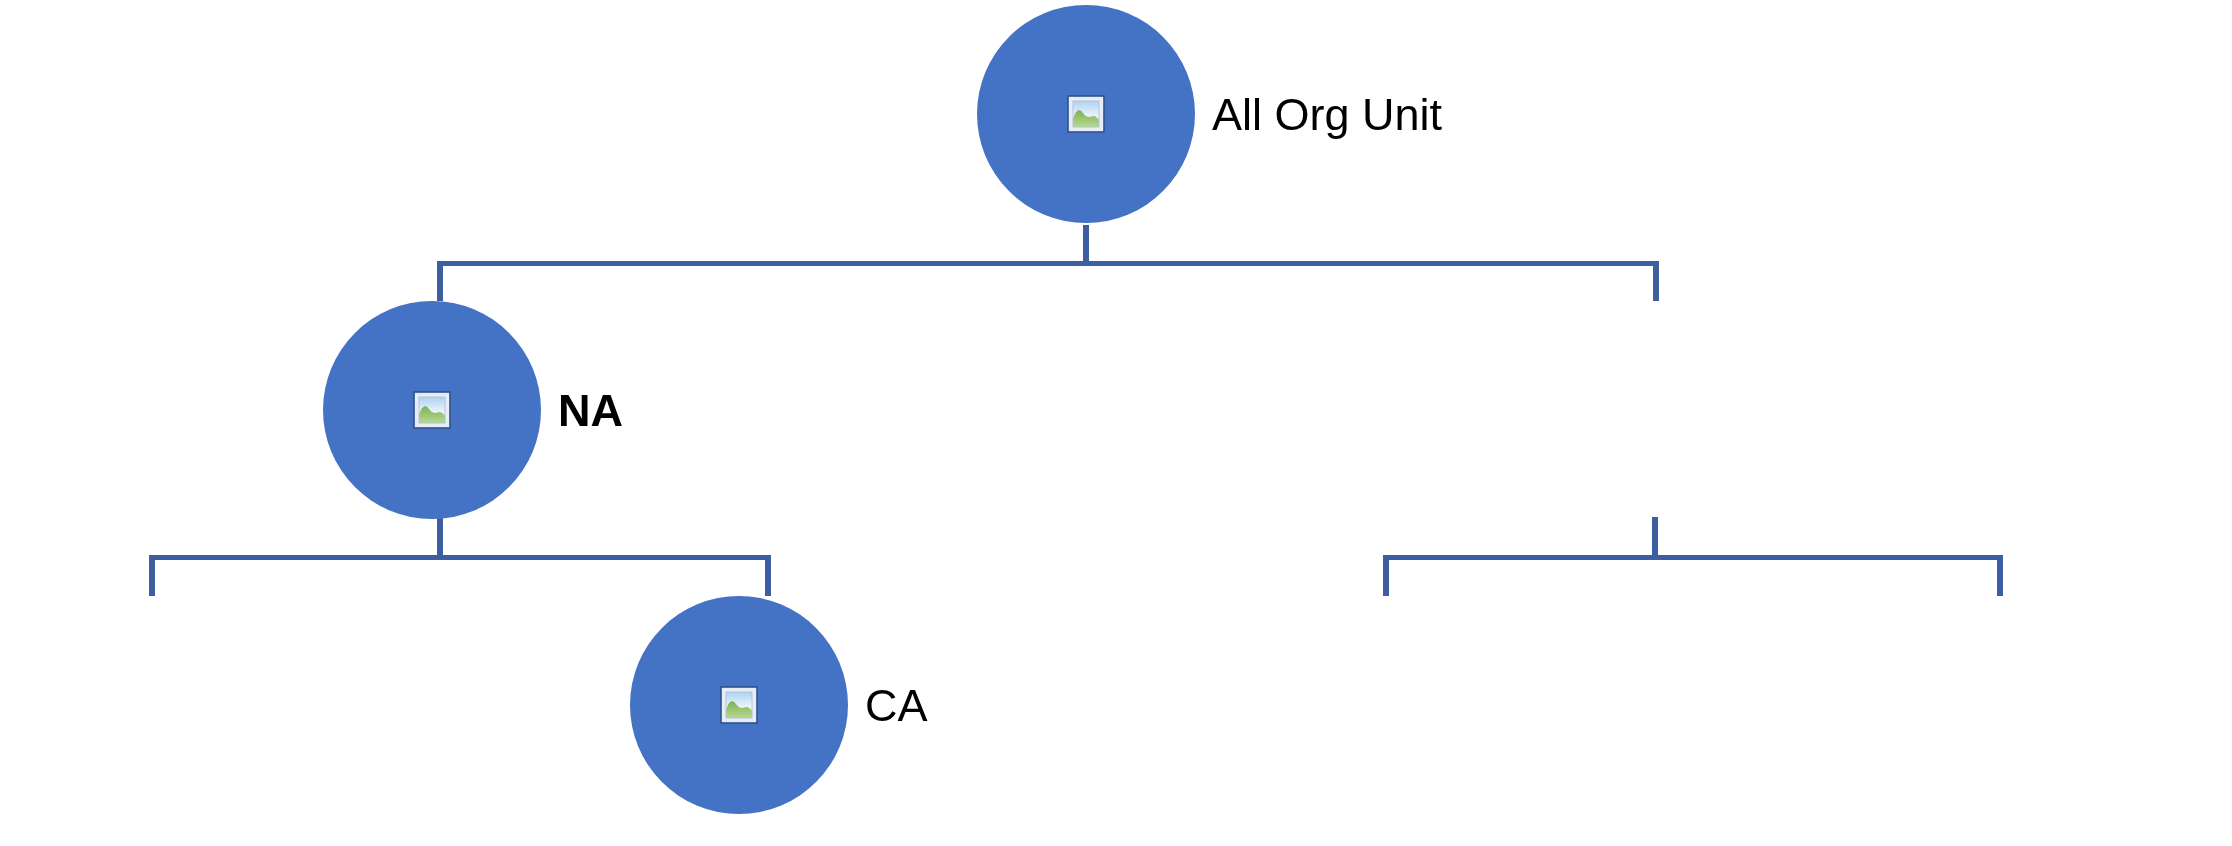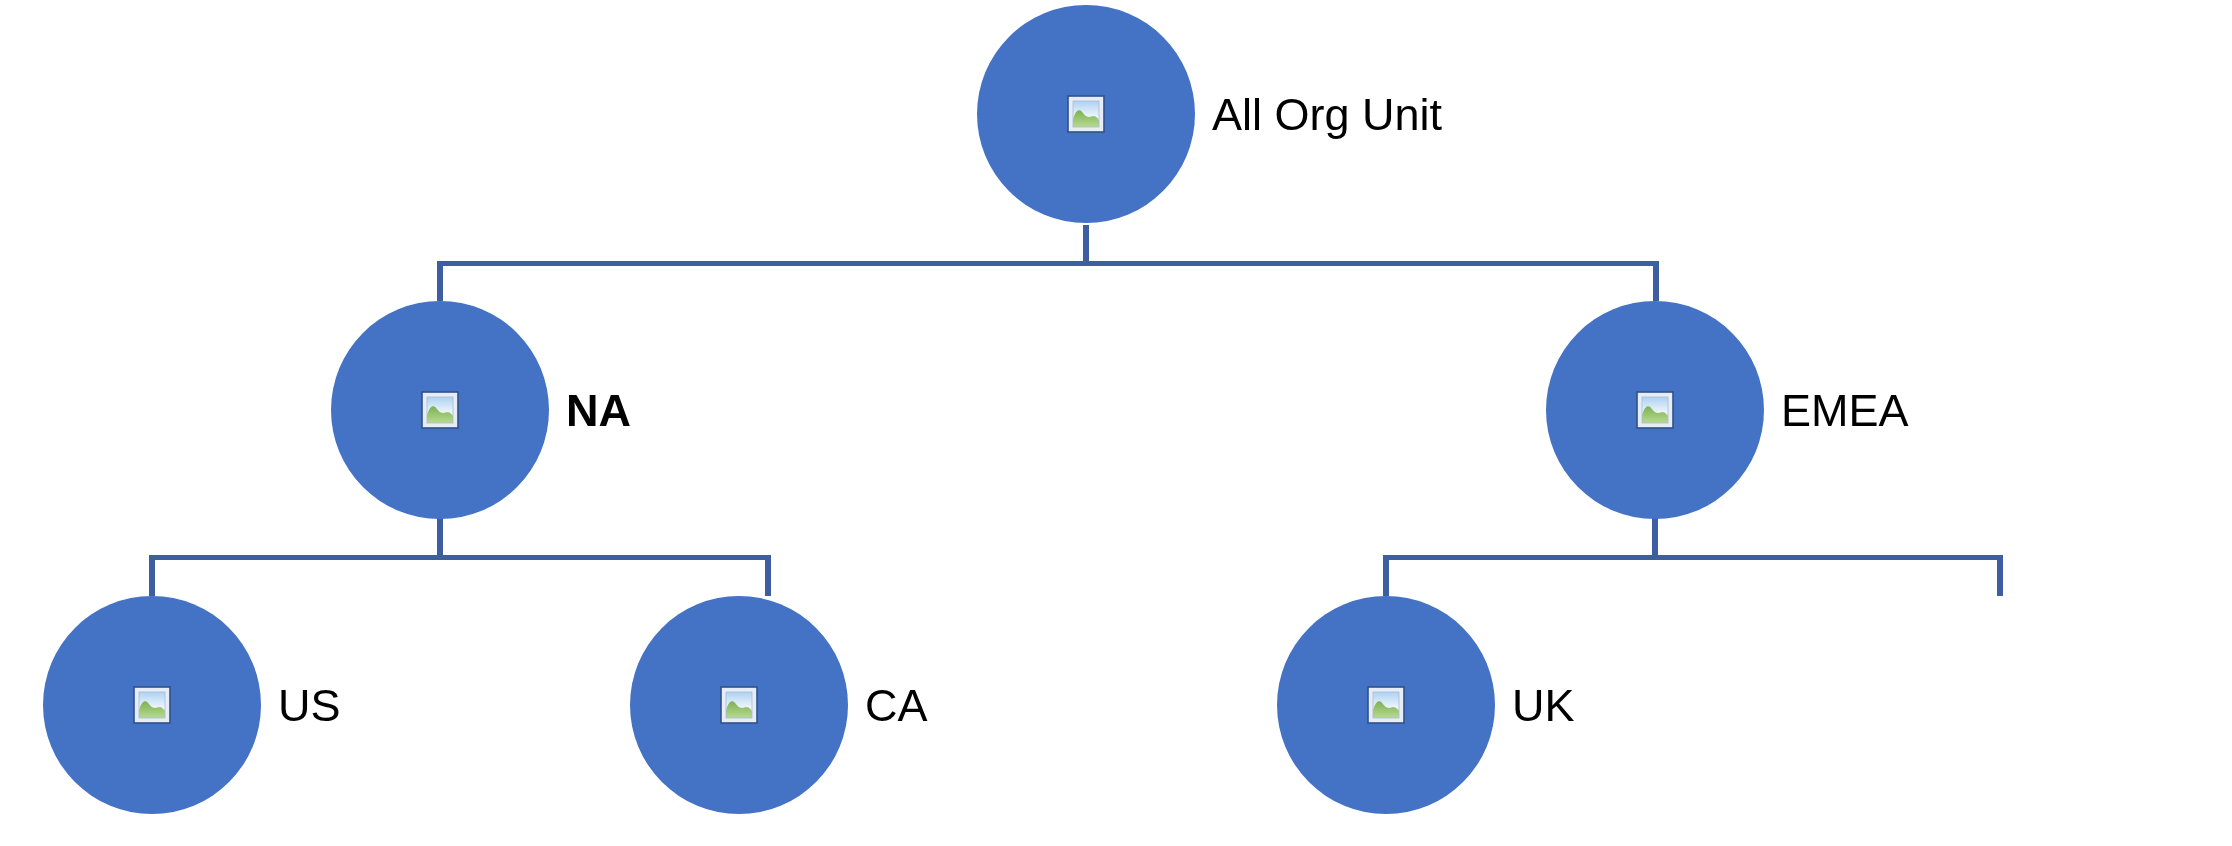--- a/index.html
+++ b/index.html
@@ -29,21 +29,21 @@
     top: 50%;
     transform: translateY(-50%);
     font-size: 45px;
     line-height: 1;
     color: #000000;
     white-space: nowrap;
   }
 
   
   .pos-root { left: 977px;  top: 5px;   }
-  .pos-na   { left: 331px;  top: 301px; font-weight: bold; }
+  .pos-na   { left: 323px;  top: 301px; font-weight: bold; }
   .pos-emea { left: 1546px; top: 301px; }
   .pos-us   { left: 43px;   top: 596px; }
   .pos-ca   { left: 630px;  top: 596px; }
   .pos-uk   { left: 1277px; top: 596px; }
   .pos-gr   { left: 1891px; top: 596px; }
 
   
   .conn { position: absolute; background: #3D5EA0; }
 
   .v-root-down  { left: 1083px; top: 225px; width: 6px;    height: 38px; }
@@ -117,66 +117,30 @@
         <rect x="1" y="1" width="36" height="36" fill="#e7edf6" stroke="#30508c" stroke-width="1.6"></rect>
         <rect x="6" y="6" width="26" height="26" fill="url(#sky)"></rect>
         <path d="M19,24.5 Q25,17.5 32,24 L32,32 L19,32 Z" fill="#cfe3c6"></path>
         <path d="M6,24 C9,14.5 12.5,13.5 15.5,17.5 C18.5,21.5 21.5,23 25,21.6 C28,20.4 30,22 32,25.5 L32,32 L6,32 Z" fill="url(#grass)"></path>
         <rect x="6" y="6" width="26" height="26" fill="none" stroke="#a8bbd4" stroke-width="0.8"></rect>
       </svg>
     </div>
     <span class="label">NA</span>
   </div>
 
-  <div class="node pos-emea">
-    <div class="circle">
-      <svg class="pic-icon" width="38" height="38" viewBox="0 0 38 38">
-        <rect x="1" y="1" width="36" height="36" fill="#e7edf6" stroke="#30508c" stroke-width="1.6"></rect>
-        <rect x="6" y="6" width="26" height="26" fill="url(#sky)"></rect>
-        <path d="M19,24.5 Q25,17.5 32,24 L32,32 L19,32 Z" fill="#cfe3c6"></path>
-        <path d="M6,24 C9,14.5 12.5,13.5 15.5,17.5 C18.5,21.5 21.5,23 25,21.6 C28,20.4 30,22 32,25.5 L32,32 L6,32 Z" fill="url(#grass)"></path>
-        <rect x="6" y="6" width="26" height="26" fill="none" stroke="#a8bbd4" stroke-width="0.8"></rect>
-      </svg>
-    </div>
-    <span class="label">EMEA</span>
-  </div>
 
-  <div class="node pos-us">
-    <div class="circle">
-      <svg class="pic-icon" width="38" height="38" viewBox="0 0 38 38">
-        <rect x="1" y="1" width="36" height="36" fill="#e7edf6" stroke="#30508c" stroke-width="1.6"></rect>
-        <rect x="6" y="6" width="26" height="26" fill="url(#sky)"></rect>
-        <path d="M19,24.5 Q25,17.5 32,24 L32,32 L19,32 Z" fill="#cfe3c6"></path>
-        <path d="M6,24 C9,14.5 12.5,13.5 15.5,17.5 C18.5,21.5 21.5,23 25,21.6 C28,20.4 30,22 32,25.5 L32,32 L6,32 Z" fill="url(#grass)"></path>
-        <rect x="6" y="6" width="26" height="26" fill="none" stroke="#a8bbd4" stroke-width="0.8"></rect>
-      </svg>
-    </div>
-    <span class="label">US</span>
-  </div>
 
   <div class="node pos-ca">
     <div class="circle">
       <svg class="pic-icon" width="38" height="38" viewBox="0 0 38 38">
         <rect x="1" y="1" width="36" height="36" fill="#e7edf6" stroke="#30508c" stroke-width="1.6"></rect>
         <rect x="6" y="6" width="26" height="26" fill="url(#sky)"></rect>
         <path d="M19,24.5 Q25,17.5 32,24 L32,32 L19,32 Z" fill="#cfe3c6"></path>
         <path d="M6,24 C9,14.5 12.5,13.5 15.5,17.5 C18.5,21.5 21.5,23 25,21.6 C28,20.4 30,22 32,25.5 L32,32 L6,32 Z" fill="url(#grass)"></path>
         <rect x="6" y="6" width="26" height="26" fill="none" stroke="#a8bbd4" stroke-width="0.8"></rect>
       </svg>
     </div>
     <span class="label">CA</span>
   </div>
 
-  <div class="node pos-uk">
-    <div class="circle">
-      <svg class="pic-icon" width="38" height="38" viewBox="0 0 38 38">
-        <rect x="1" y="1" width="36" height="36" fill="#e7edf6" stroke="#30508c" stroke-width="1.6"></rect>
-        <rect x="6" y="6" width="26" height="26" fill="url(#sky)"></rect>
-        <path d="M19,24.5 Q25,17.5 32,24 L32,32 L19,32 Z" fill="#cfe3c6"></path>
-        <path d="M6,24 C9,14.5 12.5,13.5 15.5,17.5 C18.5,21.5 21.5,23 25,21.6 C28,20.4 30,22 32,25.5 L32,32 L6,32 Z" fill="url(#grass)"></path>
-        <rect x="6" y="6" width="26" height="26" fill="none" stroke="#a8bbd4" stroke-width="0.8"></rect>
-      </svg>
-    </div>
-    <span class="label">UK</span>
-  </div>
 
 
 </div>
 
 </body></html>

